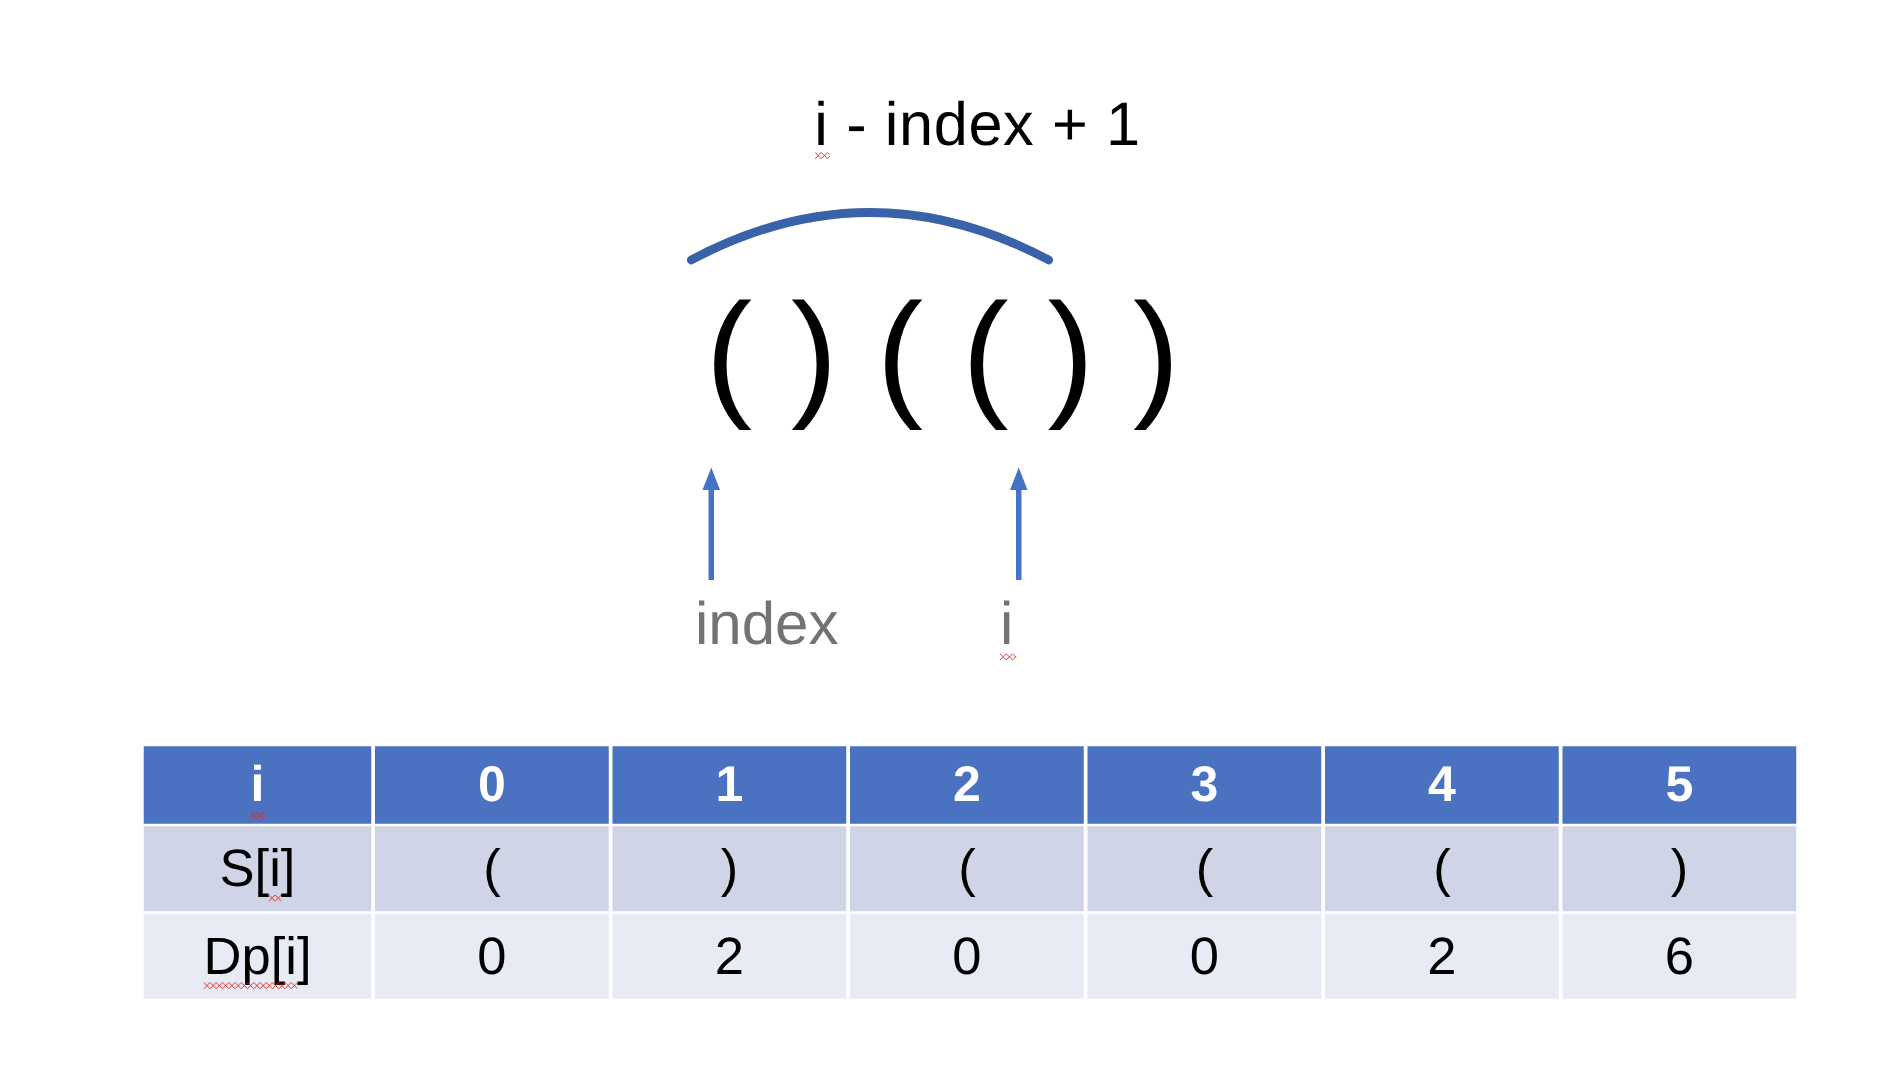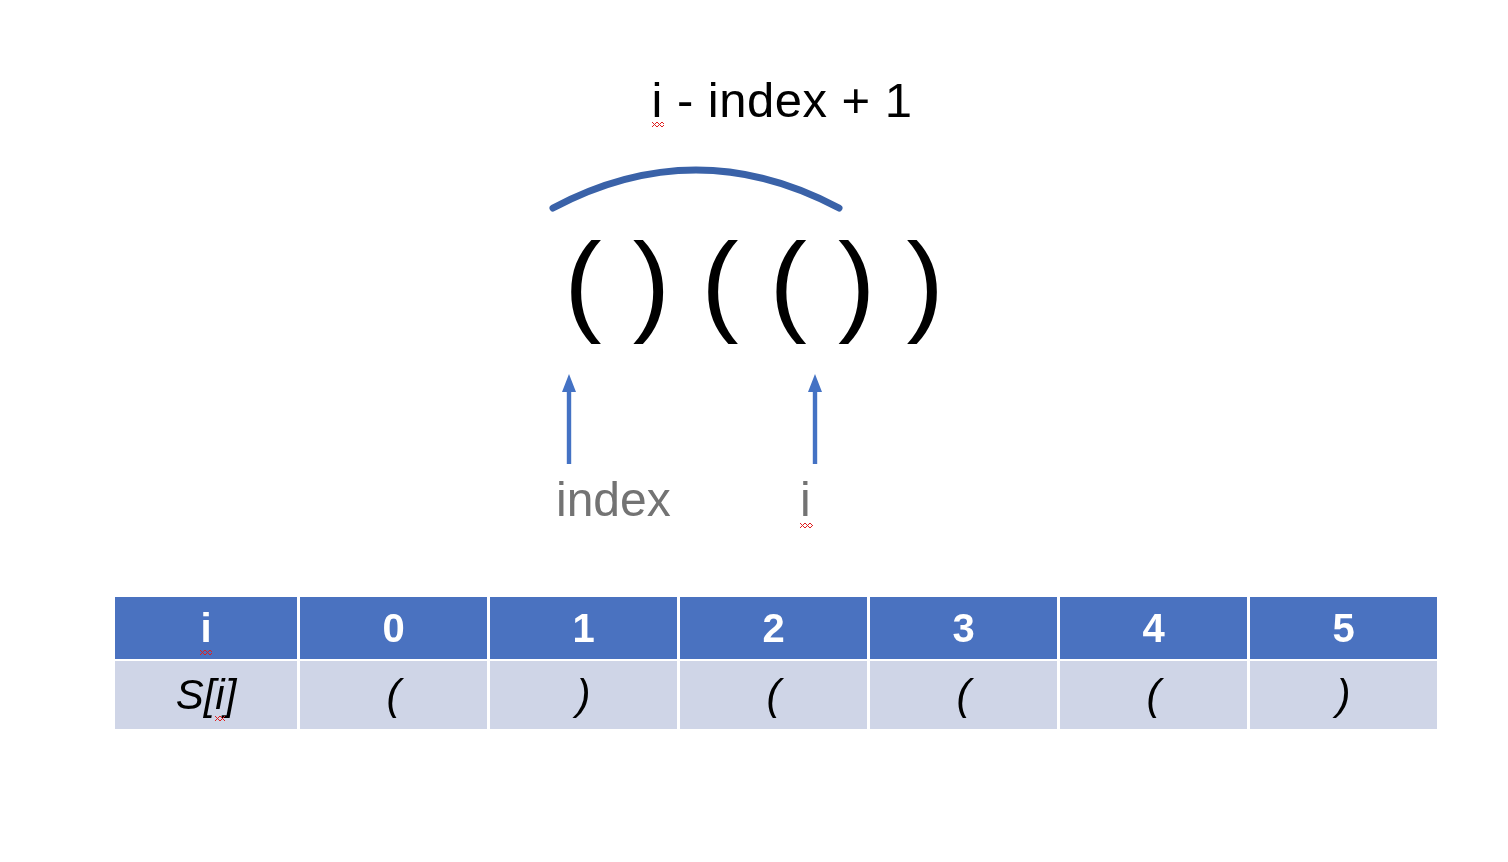--- a/index.html
+++ b/index.html
@@ -129,21 +129,20 @@
     background: #4A72C0;
     color: #ffffff;
     font-size: 40px;
     font-weight: bold;
   }
   #dp-table tbody tr.row-s td {
     height: 68px;
     background: #CFD5E7;
     color: #000000;
     font-size: 42px;
-    font-style: italic;
   }
   #dp-table tbody tr.row-dp td {
     height: 68px;
     background: #E8EBF4;
     color: #000000;
     font-size: 42px;
   }
   #dp-table .cell-paren {
     font-size: 46px;
   }
@@ -227,14 +226,23 @@
   <tbody>
     <tr class="row-s">
       <td><span>S[</span><span class="sq-sub">i</span><span>]</span></td>
       <td class="cell-paren">(</td>
       <td class="cell-paren">)</td>
       <td class="cell-paren">(</td>
       <td class="cell-paren">(</td>
       <td class="cell-paren">(</td>
       <td class="cell-paren">)</td>
     </tr>
+    <tr class="row-dp">
+      <td><span class="sq-sub">Dp[</span><span class="sq-sub">i</span><span>]</span></td>
+      <td>0</td>
+      <td>2</td>
+      <td>0</td>
+      <td>0</td>
+      <td>2</td>
+      <td>6</td>
+    </tr>
   </tbody>
 </table>
 
 </body></html>

